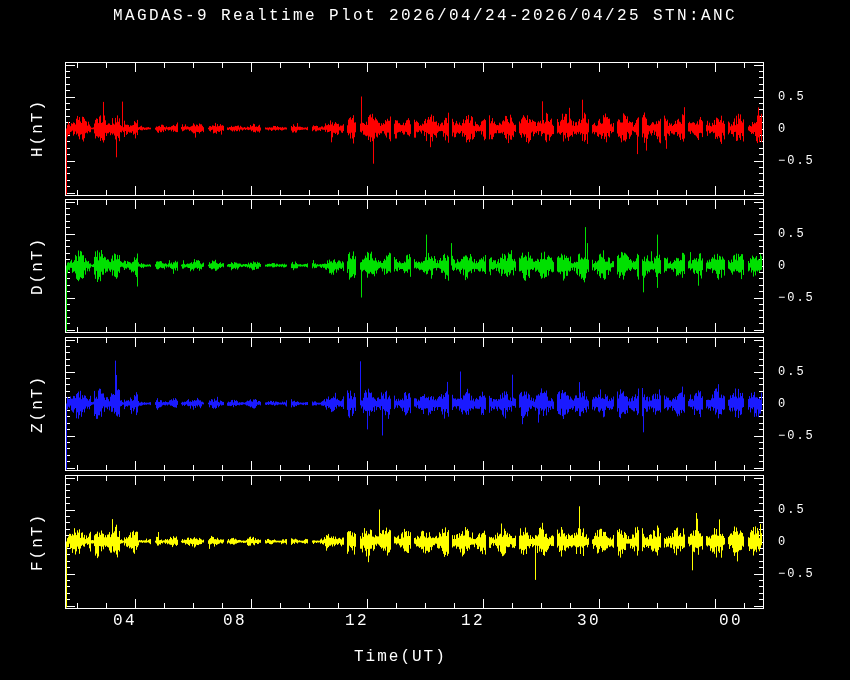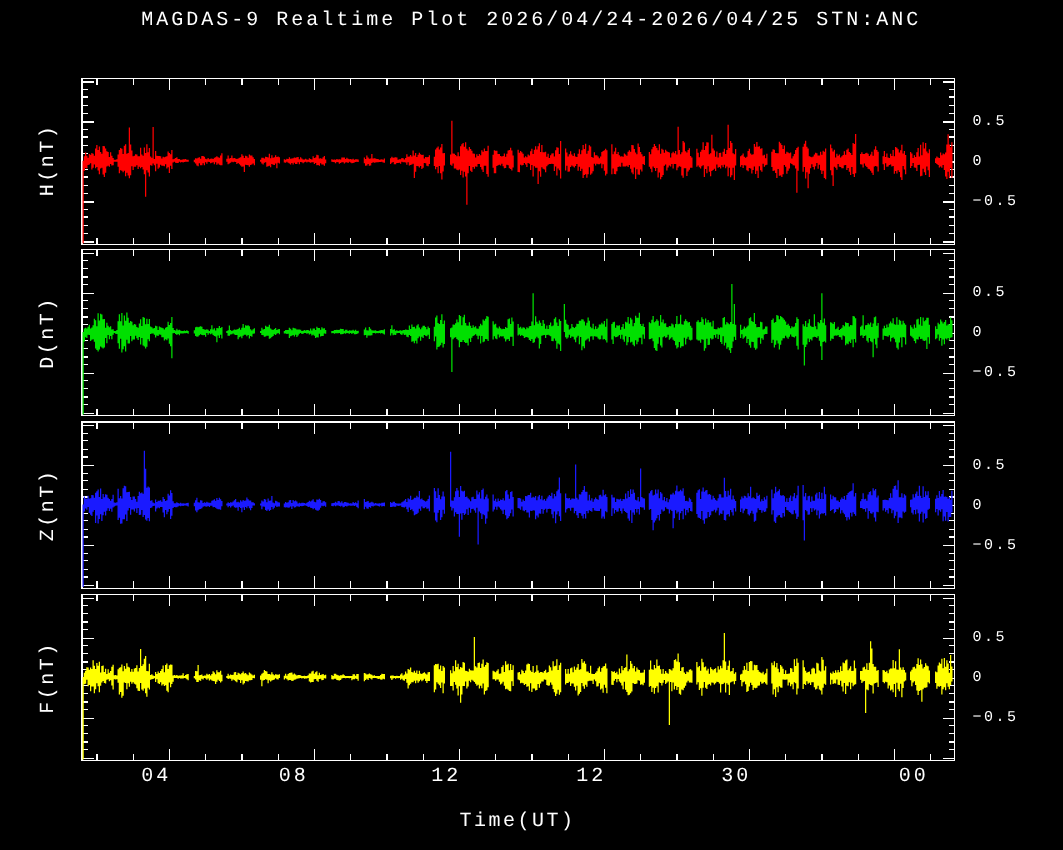--- a/index.html
+++ b/index.html
@@ -6,21 +6,21 @@
   #root{position:relative;width:850px;height:680px;background:#000;overflow:hidden;
         font-family:Liberation Mono, monospace;color:#fff;}
   .title{position:absolute;top:7px;left:0;width:850px;text-align:center;
          font-size:16px;letter-spacing:2.4px;white-space:pre;}
   .ylab{position:absolute;left:38px;transform:translate(-50%,-50%) rotate(-90deg);
         font-size:16px;letter-spacing:2px;white-space:pre;}
   .ylab0{top:128px}.ylab1{top:266px}.ylab2{top:404px}.ylab3{top:542px}
   .xt{position:absolute;top:612px;width:44px;text-align:left;
       font-size:16px;letter-spacing:2.4px;}
   .xt0{left:113px}.xt1{left:223px}.xt2{left:345px}.xt3{left:461px}.xt4{left:577px}.xt5{left:719px}
-  .xlabel{position:absolute;top:648px;left:354px;width:120px;text-align:center;
+  .xlabel{position:absolute;top:648px;left:354px;width:120px;text-align:left;
           font-size:16px;letter-spacing:2px;}
   .ryt{position:absolute;left:778px;width:70px;height:18px;line-height:18px;
        font-size:12px;letter-spacing:2px;}
   svg{position:absolute;left:0;top:0;}
 </style>
 </head>
 <body>
 
 <div id="root">
 

